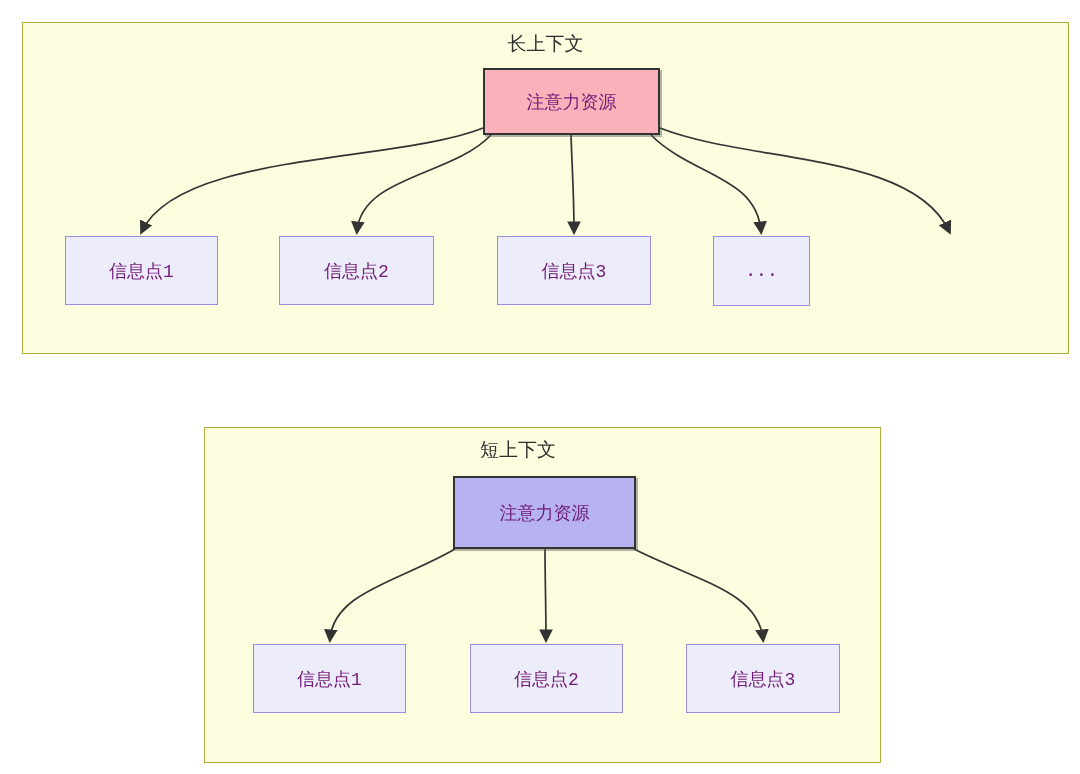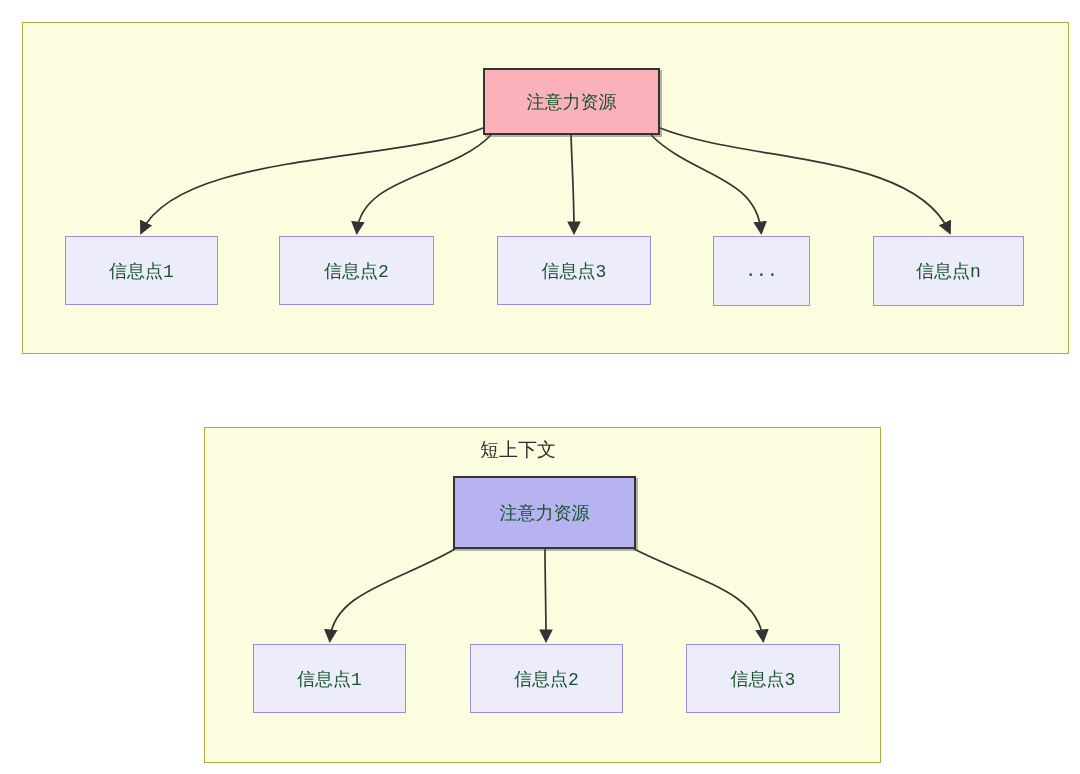--- a/index.html
+++ b/index.html
@@ -51,21 +51,21 @@
     stroke-width: 1.7px;
   }
 
   .node {
     position: absolute;
     box-sizing: border-box;
     display: flex;
     align-items: center;
     justify-content: center;
     font-size: 18px;
-    color: #14532d;
+    color: #701a75;
     z-index: 4;
     text-align: center;
   }
   .node.root {
     border: 2px solid #333333;
     box-shadow: 2px 2px 0 rgba(90, 90, 90, 0.45);
   }
   .node.root.pink   { background: #fab1ba; }
   .node.root.purple { background: #b6b3f0; }
   .node.leaf {
@@ -89,20 +89,21 @@
   .n-short-3    { left: 686px; top: 644px; width: 154px; height: 69px; }
 </style>
 </head>
 <body>
 
 <div class="canvas">
 
   <div class="group-container long"></div>
   <div class="group-container short"></div>
 
+  <div class="group-title long">长上下文</div>
   <div class="group-title short">短上下文</div>
 
   <svg class="arrow-layer" viewBox="0 0 1080 774" xmlns="http://www.w3.org/2000/svg">
     <defs>
       <marker id="arrowhead" viewBox="0 0 10 10" refX="7" refY="5" markerWidth="8" markerHeight="8" orient="auto-start-reverse">
         <path d="M 0 0 L 10 5 L 0 10 z" fill="#333333"></path>
       </marker>
     </defs>
 
     <path class="edge" d="M 483 128 C 395 163, 180 152, 142 231" marker-end="url(#arrowhead)"></path>
@@ -114,20 +115,19 @@
     <path class="edge" d="M 455 549 C 398 582, 334 592, 330 639" marker-end="url(#arrowhead)"></path>
     <path class="edge" d="M 545 549 C 545 577, 546 608, 546 639" marker-end="url(#arrowhead)"></path>
     <path class="edge" d="M 634 549 C 700 582, 758 592, 763 639" marker-end="url(#arrowhead)"></path>
   </svg>
 
   <div class="node root pink n-long-root">注意力资源</div>
   <div class="node leaf n-long-1">信息点1</div>
   <div class="node leaf n-long-2">信息点2</div>
   <div class="node leaf n-long-3">信息点3</div>
   <div class="node leaf n-long-4">...</div>
-  <div class="node leaf n-long-5">信息点n</div>
 
   <div class="node root purple n-short-root">注意力资源</div>
   <div class="node leaf n-short-1">信息点1</div>
   <div class="node leaf n-short-2">信息点2</div>
   <div class="node leaf n-short-3">信息点3</div>
 
 </div>
 
 </body></html>

